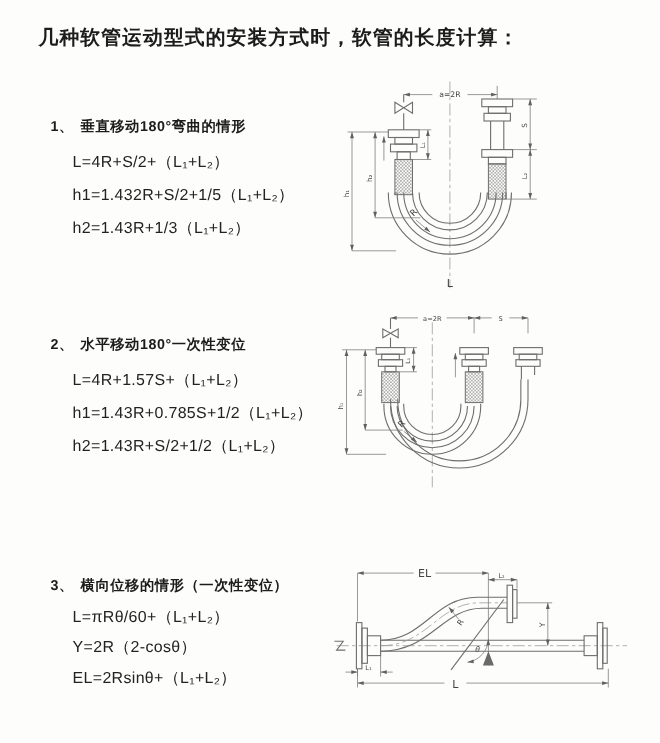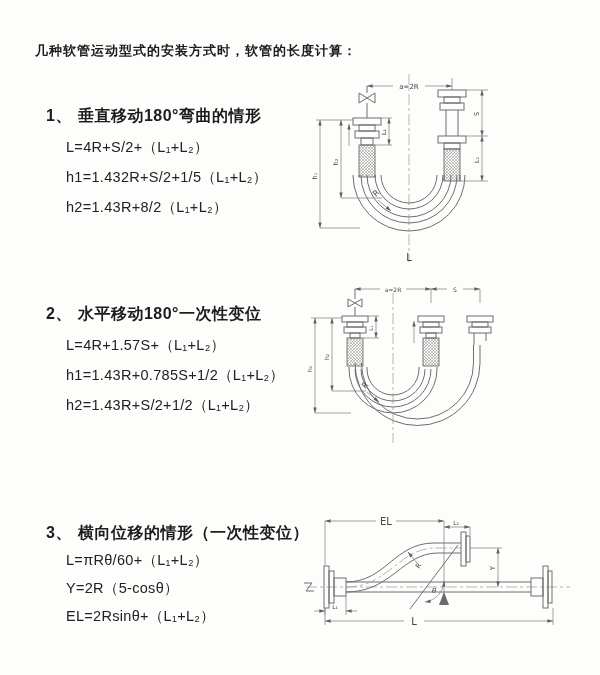--- a/index.html
+++ b/index.html
@@ -3,24 +3,24 @@
 <meta charset="utf-8">
 <style>
   html,body{margin:0;padding:0;}
   body{
     width:600px;height:675px;position:relative;overflow:hidden;
     background:#fdfdfc;color:#1c1c1c;
     font-family:"Liberation Sans","DejaVu Sans",sans-serif;
   }
   .title{
     position:absolute;left:35px;top:22px;
-    font-size:13px;font-weight:bold;letter-spacing:1px;white-space:nowrap;margin-top:20px;
+    font-size:18px;font-weight:bold;letter-spacing:1px;white-space:nowrap;
   }
   .sec-head{
-    position:absolute;font-size:16px;font-weight:bold;letter-spacing:0.5px;white-space:nowrap;
+    position:absolute;font-size:13px;font-weight:bold;letter-spacing:0.5px;white-space:nowrap;
   }
   .sec-head .num{margin-right:6px;}
   .formula{
     position:absolute;font-size:14.5px;font-weight:500;letter-spacing:0.3px;white-space:nowrap;
     color:#222;
     text-align:right;
   }
   svg{position:absolute;overflow:visible;}
   svg text{fill:#444;font-family:"DejaVu Sans","Liberation Sans",sans-serif;}
   .geo{stroke:#6e6e6e;stroke-width:1;fill:none;}
@@ -42,21 +42,21 @@
   </defs>
 </svg>
 
 <div class="title">几种软管运动型式的安装方式时，软管的长度计算：</div>
 
 <div class="sec-head" style="left:46px;top:106px">
   <span class="num">1、</span><span>垂直移动180°弯曲的情形</span>
 </div>
 <div class="formula" style="left:66px;top:138px">L=4R+S/2+（L₁+L₂）</div>
 <div class="formula" style="left:66px;top:168px">h1=1.432R+S/2+1/5（L₁+L₂）</div>
-<div class="formula" style="left:66px;top:198px">h2=1.43R+8/2（L₁+L₂）</div>
+<div class="formula" style="left:66px;top:198px">h2=1.43R+1/3（L₁+L₂）</div>
 
 <svg style="left:312px;top:70px" width="270" height="195" viewBox="0 0 270 195">
 
   <path class="cl" d="M97,4 V192"></path>
 
   <path class="dim" d="M55,16 H81" marker-start="url(#ar)"></path>
   <path class="dim" d="M113,16 H140" marker-end="url(#ar)"></path>
   <text x="97" y="18.5" font-size="7" text-anchor="middle">a=2R</text>
 
   <path class="geo" d="M55,16 V23 M55,33 V48"></path>
@@ -173,21 +173,21 @@
 
   <path class="dim" d="M62,33 H73 M57,55 H73"></path>
   <path class="dim" d="M70,33 V55" marker-start="url(#ar)" marker-end="url(#ar)"></path>
   <text x="67" y="45" font-size="5.5" transform="rotate(-90 67 45)" text-anchor="middle">L₁</text>
 </svg>
 
 <div class="sec-head" style="left:46px;top:523px">
   <span class="num">3、</span><span>横向位移的情形（一次性变位）</span>
 </div>
 <div class="formula" style="left:66px;top:551px">L=πRθ/60+（L₁+L₂）</div>
-<div class="formula" style="left:66px;top:579px">Y=2R（5-cosθ）</div>
+<div class="formula" style="left:66px;top:579px">Y=2R（2-cosθ）</div>
 <div class="formula" style="left:66px;top:607px">EL=2Rsinθ+（L₁+L₂）</div>
 
 <svg style="left:298px;top:505px" width="300" height="150" viewBox="0 0 300 150">
 
   <path class="cl" d="M8,82 H272"></path>
 
   <path class="geo" d="M6,78 L14,78 L8,86 L16,86" stroke-width="0.8"></path>
 
   <rect class="geo" x="26" y="61" width="5" height="42"></rect>
   <rect class="geo" x="31" y="66" width="5" height="32"></rect>

